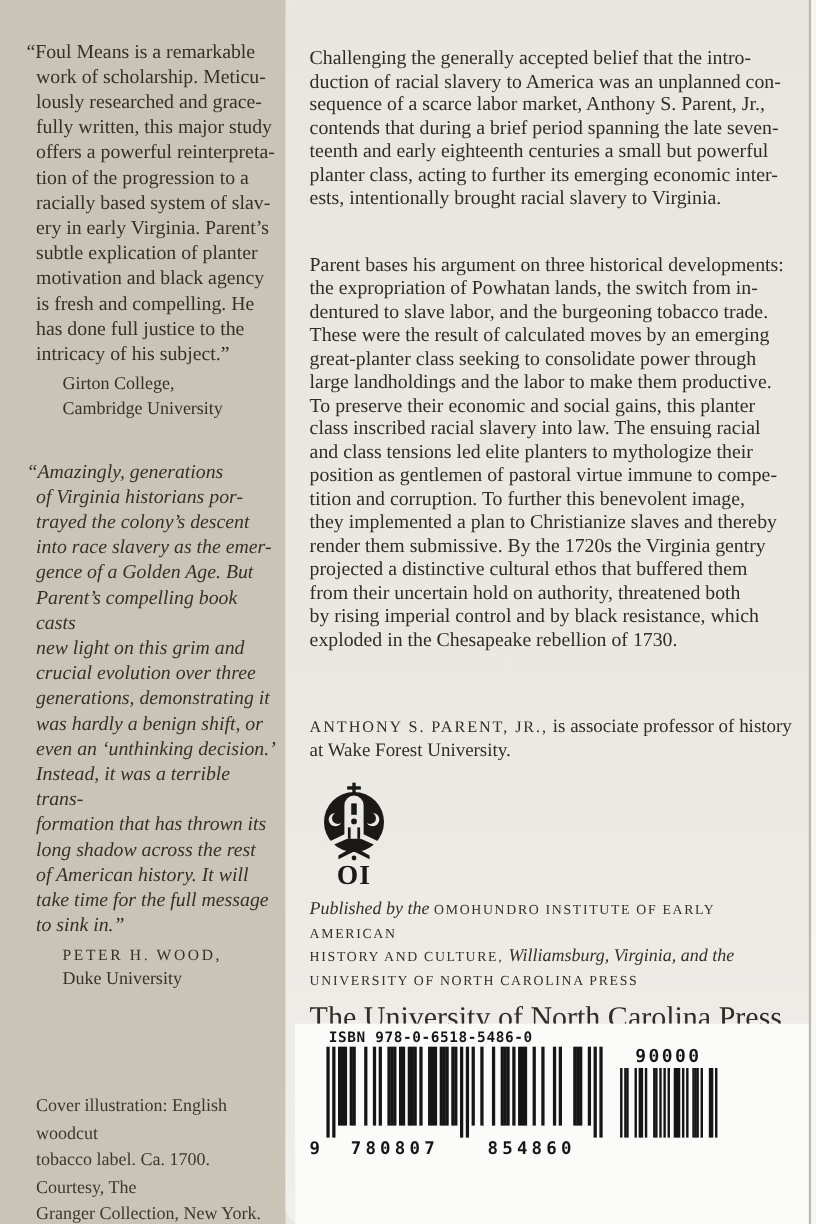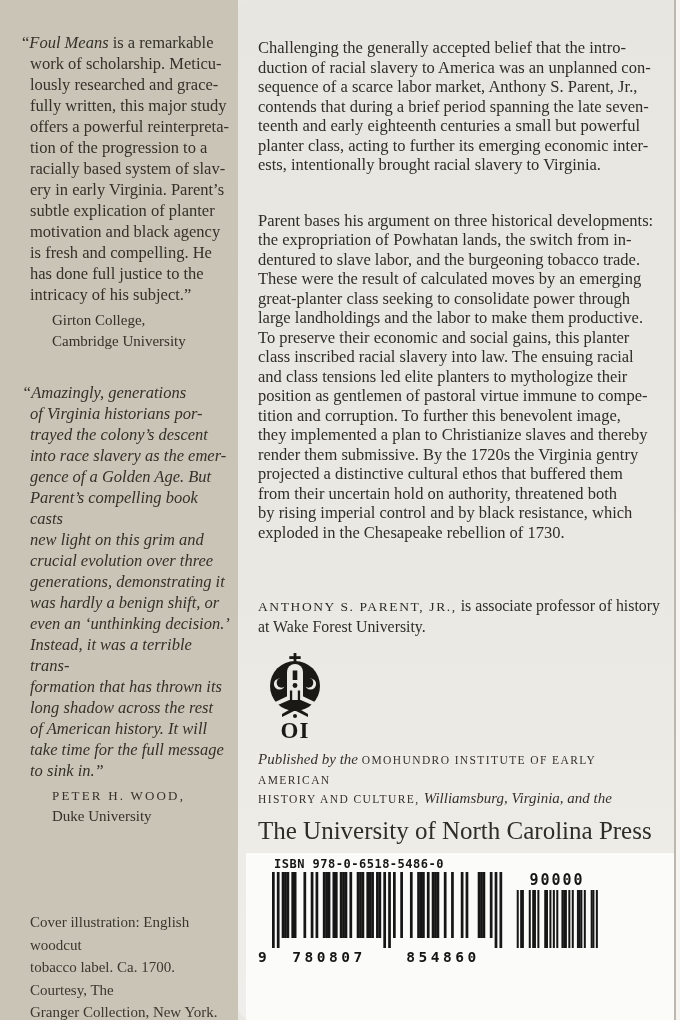--- a/index.html
+++ b/index.html
@@ -10,21 +10,21 @@
   .sidebar{
     position:absolute;left:0;top:0;bottom:0;width:238px;
     background:#cac4b6;
     padding:32px 8px 0 30px;box-sizing:border-box;
     color:#34312a;
   }
   .quote{
     margin:0;white-space:pre-line;
     font-size:16.5px;line-height:21px;text-indent:-8px;
   }
-  .it{font-style:italic;}
+  .it{}
   .attr{margin:5px 0 0 22px;}
   .attr-name{
     font-size:13px;letter-spacing:2.2px;line-height:20px;
     color:#34312a;
   }
   .attr-affil{white-space:pre-line;font-size:15px;line-height:21px;}
   .quote2{margin-top:30px;font-style:italic;}
   .credit{
     margin:84px 0 0 0;white-space:pre-line;
     font-size:15px;line-height:22.5px;color:#3a372f;
@@ -176,21 +176,21 @@
         <circle cx="43.5" cy="31" r="5.6" fill="#ebe9e3"></circle>
         <circle cx="41.4" cy="29.8" r="4.9" fill="#1a1915"></circle>
         <path d="M15 61 L28 53.5 L41 61 L41 64 L28 57.5 L15 64 Z" fill="#1a1915"></path>
         <circle cx="28" cy="63" r="2" fill="#1a1915"></circle>
       </svg>
       <div class="logo-oi">OI</div>
     </div>
 
     <p class="imprint"><span>Published by the </span><span class="caps-sm">OMOHUNDRO INSTITUTE OF EARLY AMERICAN
 HISTORY AND CULTURE, </span><span>Williamsburg, Virginia, and the
-</span></p>
+</span><span class="caps-sm">UNIVERSITY OF NORTH CAROLINA PRESS</span></p>
 
     <h1 class="press-name">The University of North Carolina Press</h1>
     <p class="press-url">www.uncpress.org</p>
   </div>
 
   <div class="barcode-panel">
     <div class="isbn-label">ISBN 978-0-6518-5486-0</div>
     <div class="barcode-row">
       <svg id="ean-main" width="248" height="94" viewBox="0 0 248 94">
         <g id="ean-main-bars">

